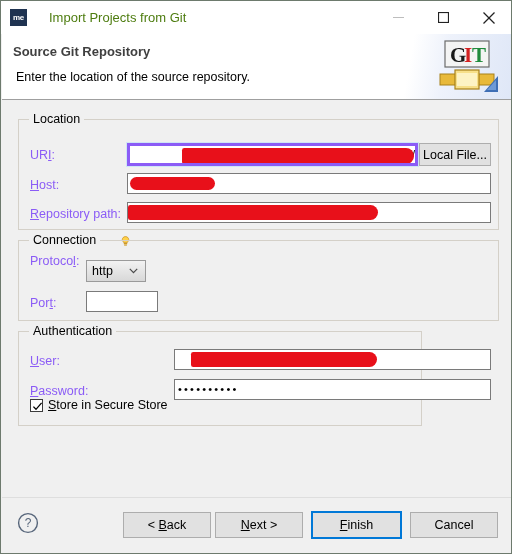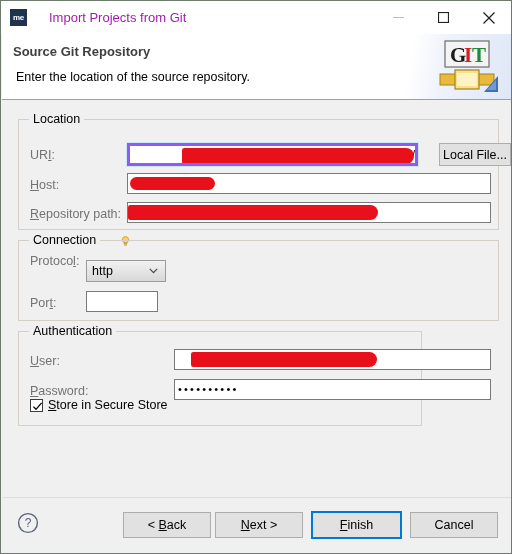--- a/index.html
+++ b/index.html
@@ -36,21 +36,21 @@
     background: #1f3351;
     color: #ffffff;
     font-size: 8px;
     font-weight: bold;
     display: flex; align-items: center; justify-content: center;
     letter-spacing: -0.2px;
     flex: none;
   }
   .title-text {
     font-size: 13px;
-    color: #a21caf;
+    color: #4d7c0f;
     flex: 1;
     white-space: nowrap;
   }
   .win-btns { display: flex; height: 33px; flex: none; }
   .win-btn {
     width: 45px; height: 33px;
     display: flex; align-items: center; justify-content: center;
   }
   .win-btn svg { display: block; }
 
@@ -97,21 +97,21 @@
     top: -8px; left: 10px;
     background: #f0f0f0;
     padding: 0 4px;
     font-size: 12.5px;
     color: #000;
   }
 
   .fld-label {
     position: absolute;
     font-size: 12.5px;
-    color: #737373;
+    color: #8b5cf6;
     white-space: nowrap;
   }
   u { text-decoration: underline; text-underline-offset: 1px; }
 
   .txt {
     position: absolute;
     background: #ffffff;
     border: 1px solid #7a7a7a;
     font-size: 12px;
     display: flex;
@@ -261,21 +261,21 @@
       <span class="group-label">Location</span>
 
       <div class="fld-label" style="left:11px; top:28px;">UR<u>I</u>:</div>
 
       <div class="txt focused" style="left:108px; top:23px; width:291px; height:23px;">
         <span class="caret"></span>
         <span>http://</span>
         <span class="redact tail" style="left:52px; top:2px; width:232px; height:16px;"></span>
       </div>
 
-      <div class="btn" style="left:420px; top:23px; width:72px; height:23px;">Local File...</div>
+      <div class="btn" style="left:400px; top:23px; width:72px; height:23px;">Local File...</div>
 
       <div class="fld-label" style="left:11px; top:58px;"><u>H</u>ost:</div>
       <div class="txt" style="left:108px; top:53px; width:364px; height:21px;">
         <span class="redact" style="left:2px; top:3px; width:85px; height:13px;"></span>
       </div>
 
       <div class="fld-label" style="left:11px; top:87px;"><u>R</u>epository path:</div>
       <div class="txt" style="left:108px; top:82px; width:364px; height:21px;">
         <span class="redact tail" style="left:0px; top:2px; width:250px; height:15px;"></span>
       </div>
@@ -285,21 +285,21 @@
       <path d="M4.5 0.6 C2.6 0.6 1.3 2 1.3 3.6 C1.3 4.9 2.3 5.6 2.7 6.6 L6.3 6.6 C6.7 5.6 7.7 4.9 7.7 3.6 C7.7 2 6.4 0.6 4.5 0.6 Z" fill="#ffd24a" stroke="#c98a16" stroke-width="0.7"></path>
       <rect x="2.8" y="7" width="3.4" height="1.2" fill="#cf9a22"></rect>
       <rect x="3.1" y="8.5" width="2.8" height="1.1" fill="#cf9a22"></rect>
     </svg>
 
     <div class="group" style="left:16px; top:140px; width:481px; height:81px;">
       <span class="group-label">Connection</span>
 
       <div class="fld-label" style="left:11px; top:13px;">Protoco<u>l</u>:</div>
 
-      <div class="combo" style="left:67px; top:19px; width:80px; height:22px;">
+      <div class="combo" style="left:67px; top:19px; width:60px; height:22px;">
         <span>http</span>
         <svg class="chev" width="9" height="6" viewBox="0 0 9 6">
           <polyline points="0.8,0.8 4.5,4.6 8.2,0.8" fill="none" stroke="#4a4a4a" stroke-width="1.2"></polyline>
         </svg>
       </div>
 
       <div class="fld-label" style="left:11px; top:55px;">Por<u>t</u>:</div>
       <div class="txt" style="left:67px; top:50px; width:72px; height:21px;">
         <span></span>
       </div>

